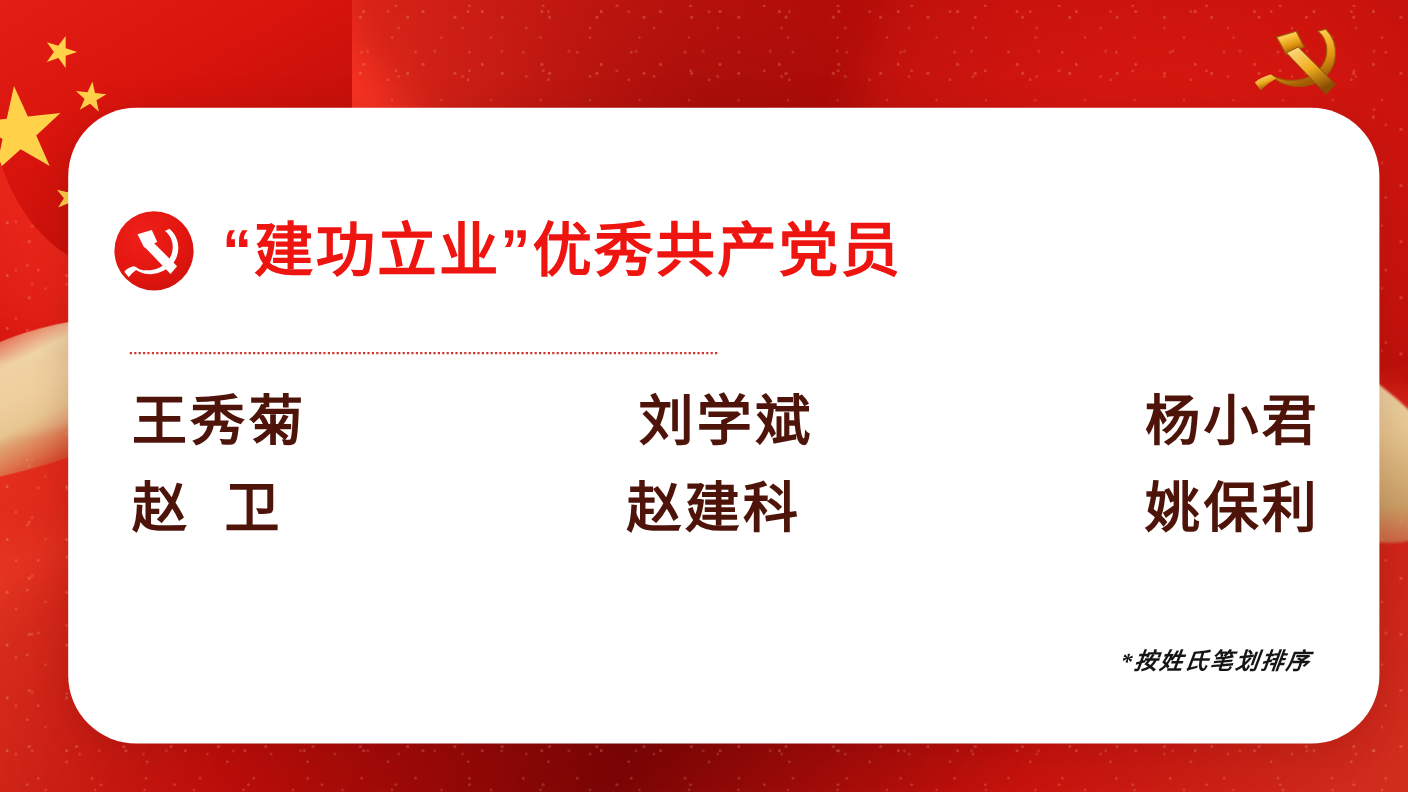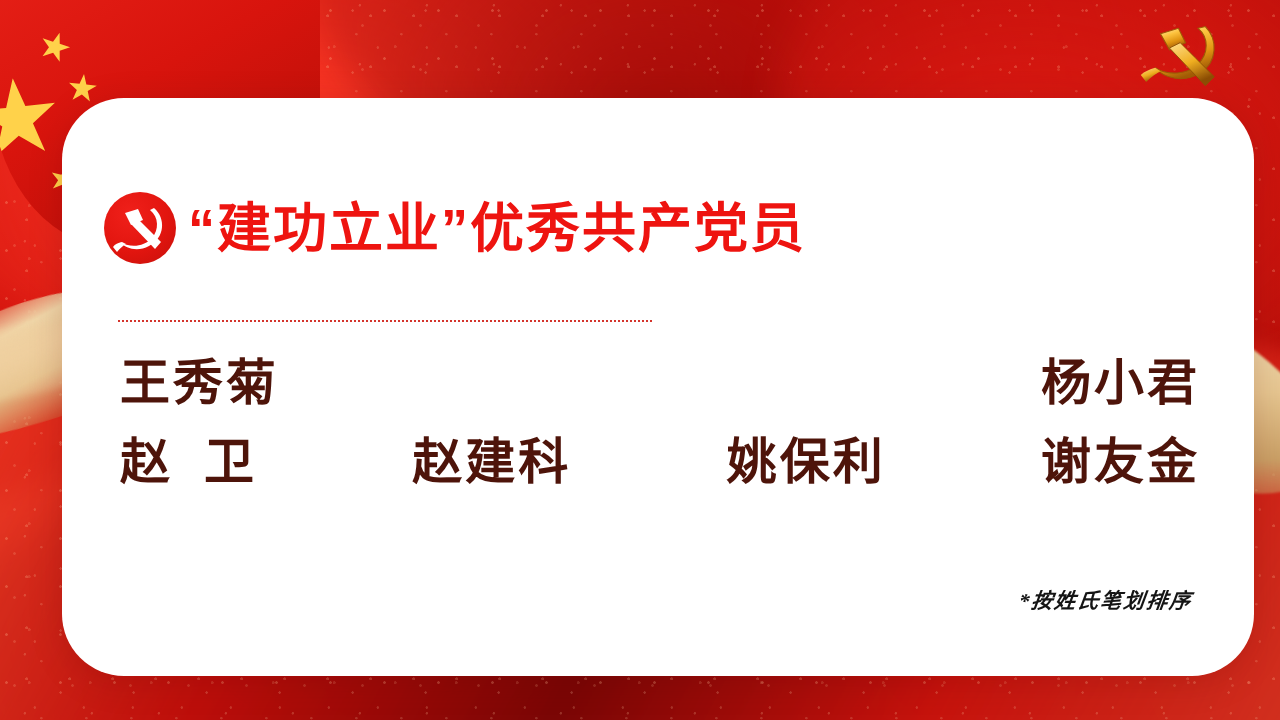--- a/index.html
+++ b/index.html
@@ -179,21 +179,21 @@
     box-shadow: 0 6px 34px rgba(90,0,0,.18);
   }
 
   
   .header {
     position: absolute;
     left: 42px;
     top: 94px;
     display: flex;
     align-items: center;
-    gap: 12px;
+    gap: 26px;
   }
   .badge {
     width: 72px;
     height: 72px;
     border-radius: 50%;
     background: radial-gradient(circle at 36% 30%, #f0201a 0%, #e2150f 55%, #c6100b 100%);
     position: relative;
     flex: 0 0 auto;
   }
   .title {
@@ -320,26 +320,26 @@
         </svg>
       </div>
       <div class="title">“建功立业”优秀共产党员</div>
     </div>
 
     <div class="divider"></div>
 
     <div class="names">
       <div class="name-row">
         <span class="name">王秀菊</span>
+        <span class="name">刘学斌</span>
         <span class="name">杨小君</span>
       </div>
       <div class="name-row">
         <span class="name">赵  卫</span>
         <span class="name">赵建科</span>
         <span class="name">姚保利</span>
-        <span class="name">谢友金</span>
       </div>
     </div>
 
     <div class="footnote">*按姓氏笔划排序</div>
 
   </div>
 </div>
 
 </body></html>

